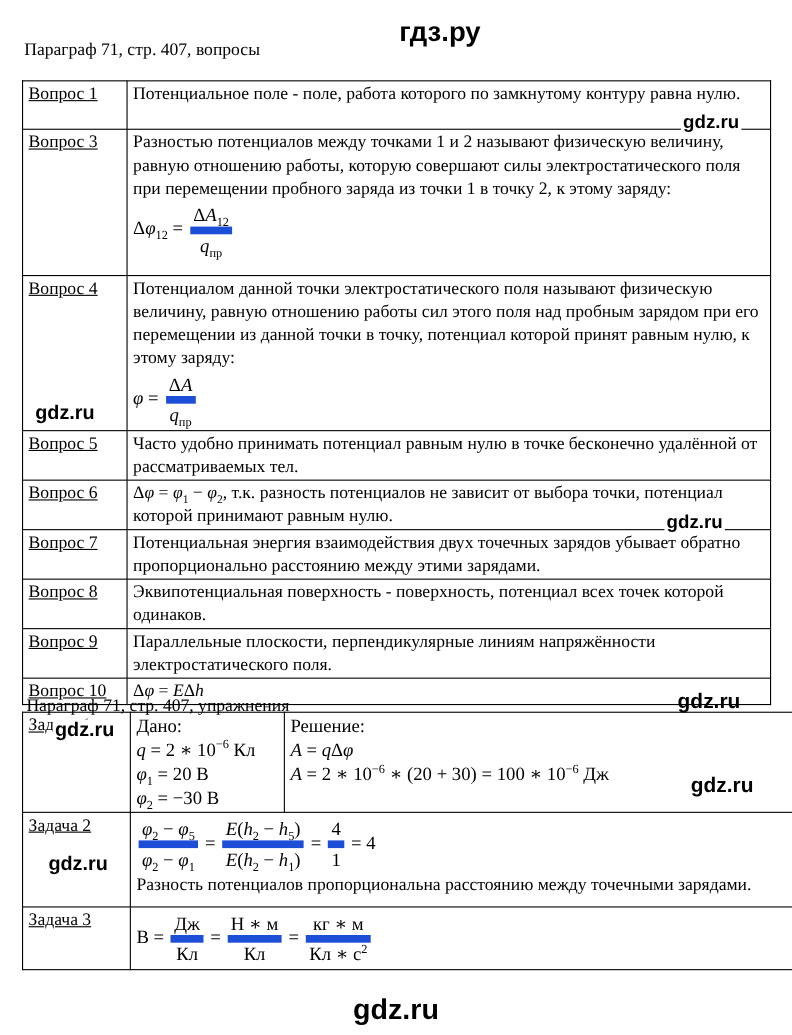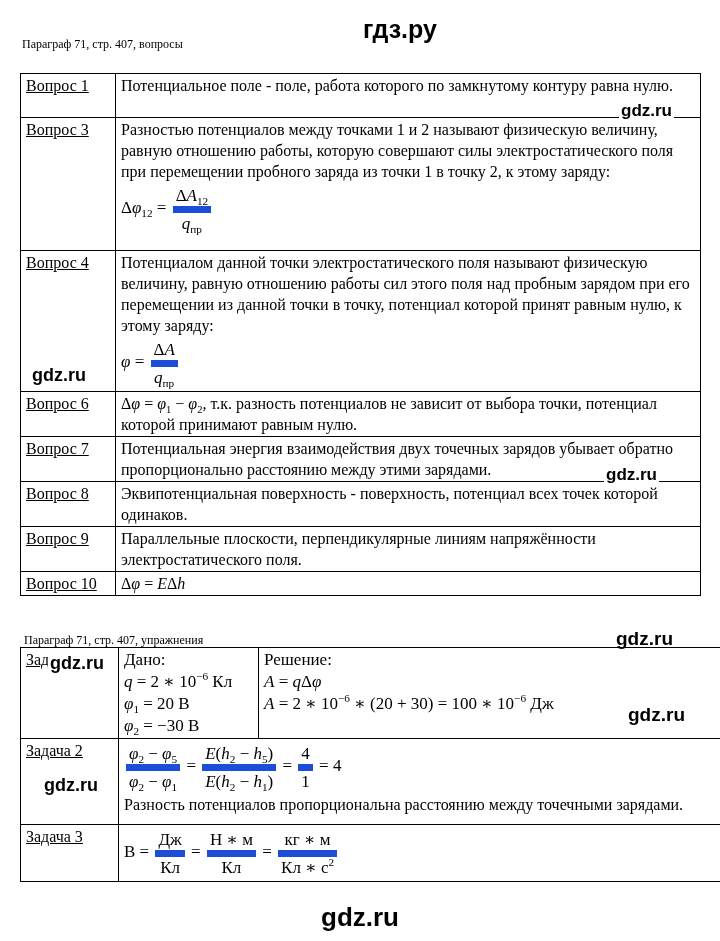--- a/index.html
+++ b/index.html
@@ -6,21 +6,21 @@
   body{
     width:720px;height:941px;background:#ffffff;color:#000;
     font-family:"Liberation Serif","DejaVu Serif",serif;
     position:relative;overflow:hidden;
   }
   .header-logo{
     position:absolute;top:15px;left:0;width:720px;text-align:center;
     font-family:"Liberation Sans","DejaVu Sans",sans-serif;
     font-weight:bold;font-size:25px;letter-spacing:0px;padding-left:40px;
   }
-  .section-heading{position:absolute;font-size:12px;white-space:nowrap;text-align:center;}
+  .section-heading{position:absolute;font-size:16px;white-space:nowrap;text-align:center;}
   #heading-questions{left:22px;top:37px;}
   #heading-exercises{left:24px;top:633px;}
   table.tbl{position:absolute;border-collapse:collapse;table-layout:fixed;}
   table.tbl td{
     border:1px solid #000;vertical-align:top;
     padding:1px 5px;font-size:16px;line-height:21px;
   }
   #questions-table{left:20px;top:73px;width:681px;}
   #exercises-table{left:20px;top:647px;width:704px;padding-left:20px;}
   td.lbl{white-space:nowrap;text-decoration:underline;}
@@ -87,20 +87,24 @@
         <div>Потенциалом данной точки электростатического поля называют физическую величину, равную отношению работы сил этого поля над пробным зарядом при его перемещении из данной точки в точку, потенциал которой принят равным нулю, к этому заряду:</div>
         <div class="formula-line math">
           <span><i>φ</i> =</span>
           <span class="frac">
             <span class="fnum">Δ<i>A</i></span>
             <span class="fden"><i>q</i><sub>пр</sub></span>
           </span>
         </div>
       </td>
     </tr>
+    <tr style="height:37px">
+      <td class="lbl">Вопрос 5</td>
+      <td>Часто удобно принимать потенциал равным нулю в точке бесконечно удалённой от рассматриваемых тел.</td>
+    </tr>
     <tr style="height:43px">
       <td class="lbl">Вопрос 6</td>
       <td><span class="math">Δ<i>φ</i> = <i>φ</i><sub>1</sub> − <i>φ</i><sub>2</sub></span><span>, т.к. разность потенциалов не зависит от выбора точки, потенциал которой принимают равным нулю.</span></td>
     </tr>
     <tr style="height:44px">
       <td class="lbl">Вопрос 7</td>
       <td>Потенциальная энергия взаимодействия двух точечных зарядов убывает обратно пропорционально расстоянию между этими зарядами.</td>
     </tr>
     <tr style="height:40px">
       <td class="lbl">Вопрос 8</td>

